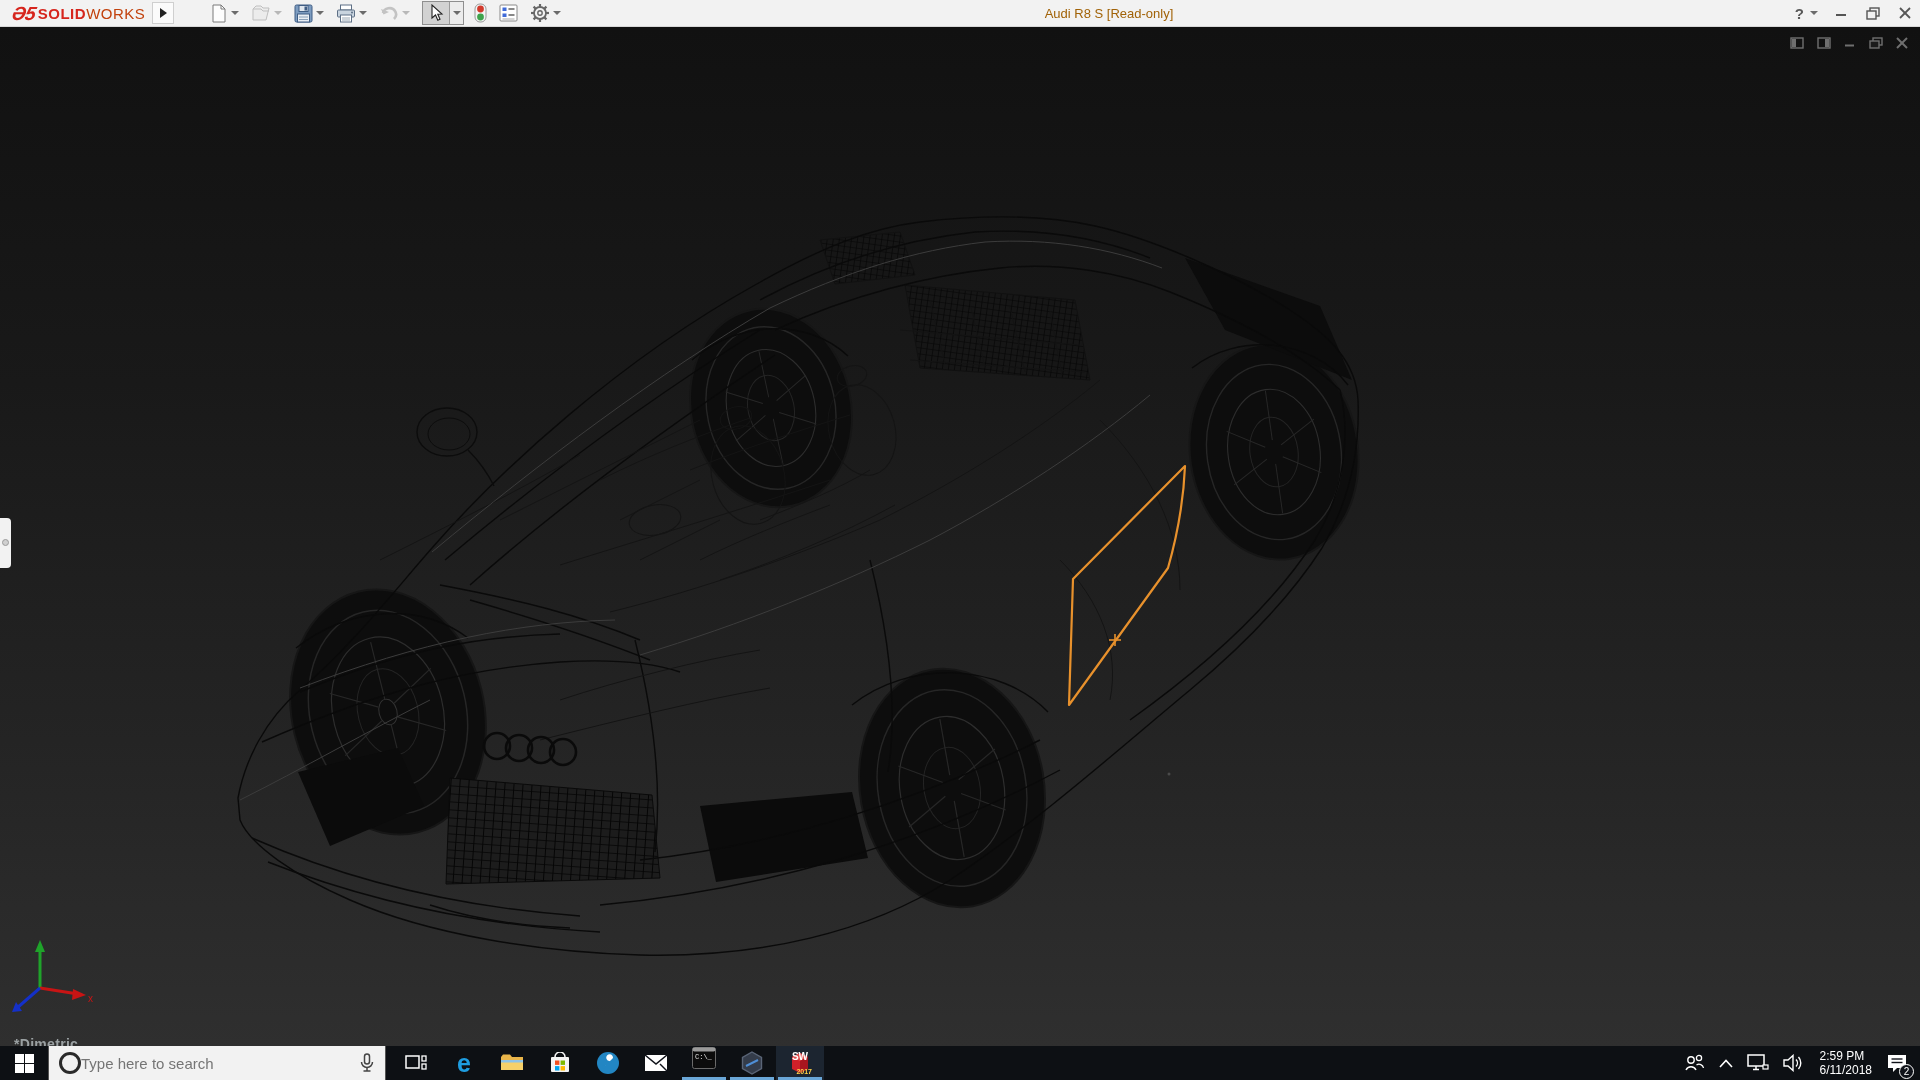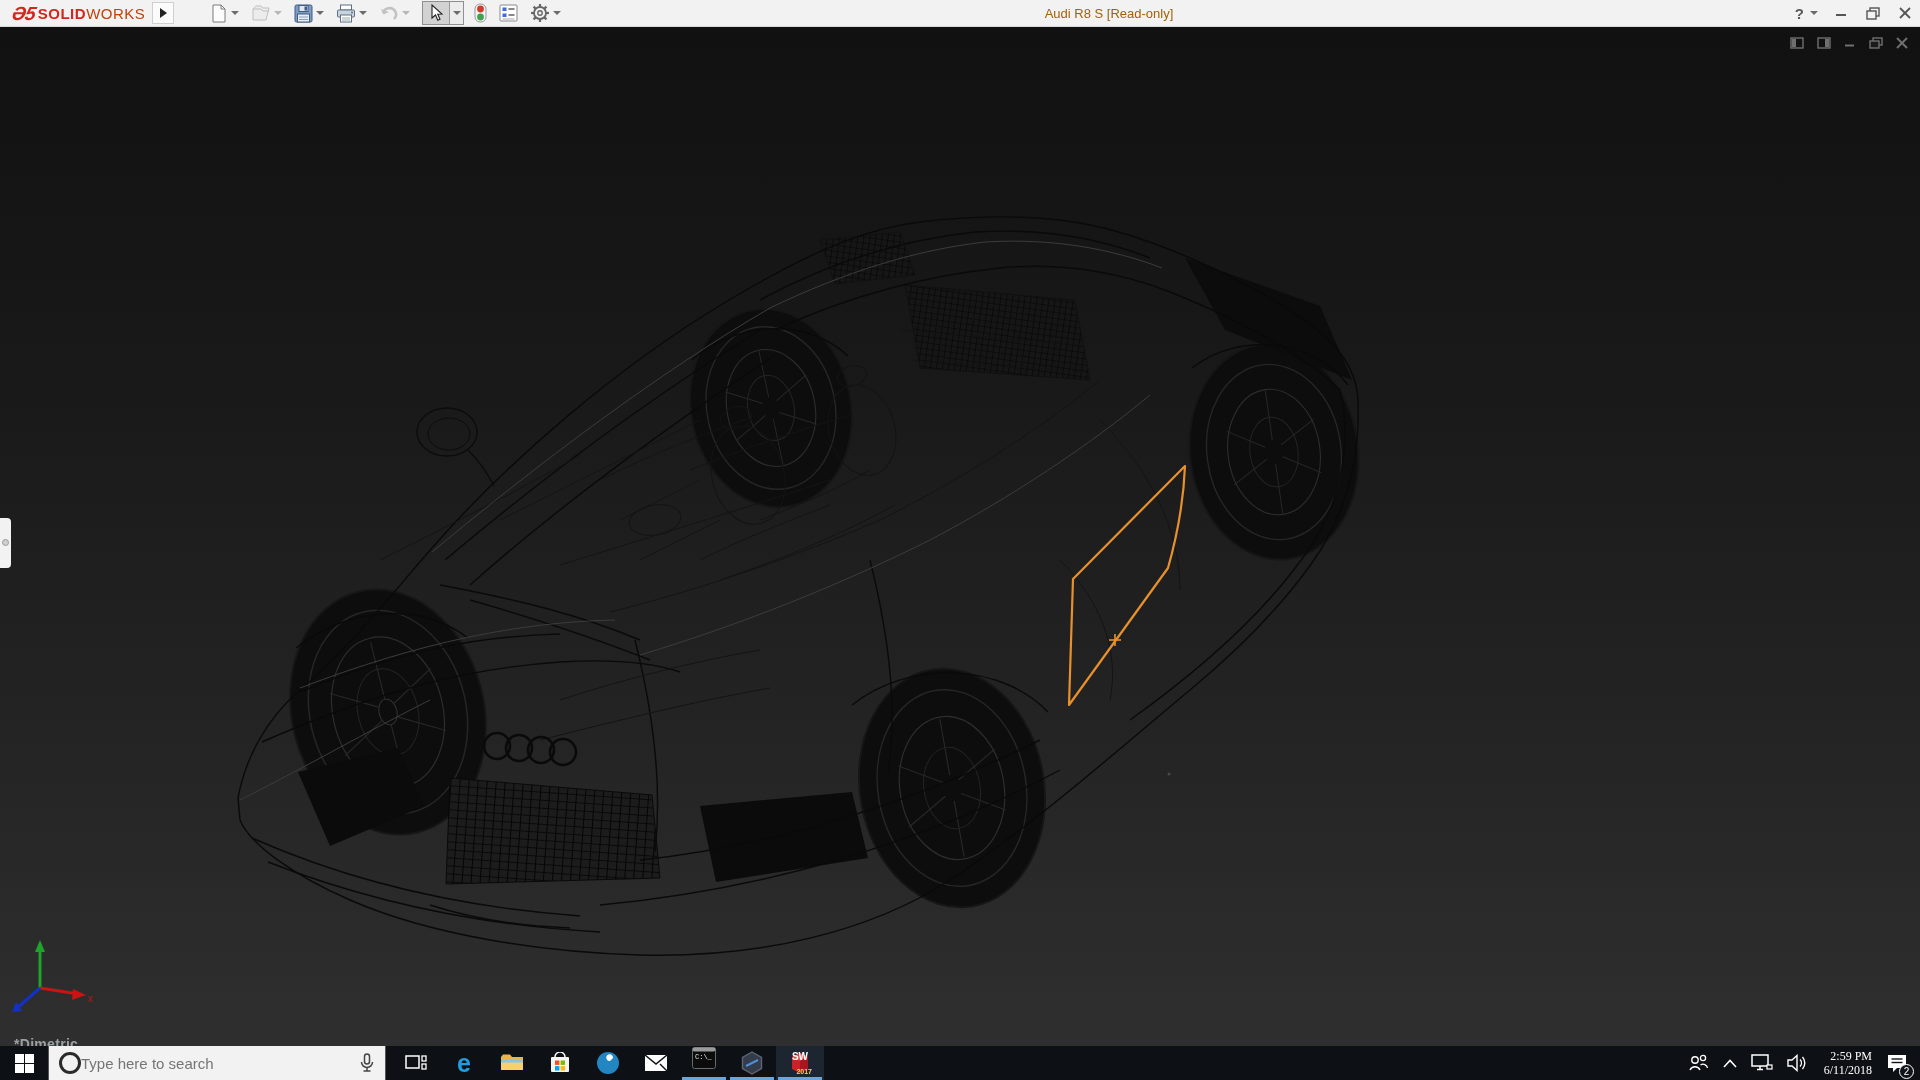--- a/index.html
+++ b/index.html
@@ -64,21 +64,21 @@
   .cortana-ring { width:22px; height:22px; border:3px solid #2a2a2a; border-radius:50%;
                   margin-left:10px; flex:none; }
   .mic { margin-right:10px; flex:none; }
   .tb-apps { display:flex; align-items:stretch; margin-left:6px; }
   .app-btn { width:48px; display:flex; align-items:center; justify-content:center; position:relative; }
   .app-btn.running::after { content:""; position:absolute; left:2px; right:2px; bottom:0;
                             height:3px; background:#6aa7d8; }
   .app-btn.active { background:rgba(120,170,220,0.14); }
   .tray { position:absolute; right:0; top:0; height:34px; display:flex; align-items:center; }
   .tray-item { display:flex; align-items:center; justify-content:center; height:34px; padding:0 7px; }
-  .clock { text-align:right; color:#fff; font-size:12px; line-height:14px; padding:0 8px;font-family:Liberation Serif, serif; }
+  .clock { text-align:left; color:#fff; font-size:12px; line-height:14px; padding:0 8px; }
   .action-center { position:relative; padding:0 12px 0 6px; }
   .ac-badge { position:absolute; right:6px; bottom:1px; width:15px; height:15px; background:#10131a;
               border:1px solid #fff; border-radius:50%; color:#fff; font-size:10px;
               display:flex; align-items:center; justify-content:center; }
 
   .cmd-label { position:absolute; font-family:"Liberation Mono", monospace; font-size:7px;
                color:#e8e8e8; left:3px; top:6px; letter-spacing:0; }
   .sw-letters { position:absolute; left:0; top:1px; width:100%; text-align:center;
                 color:#fff; font-weight:bold; font-size:10px; line-height:9px; }
   .sw-year { position:absolute; right:0px; bottom:0px; color:#ffd24a; font-weight:bold;

